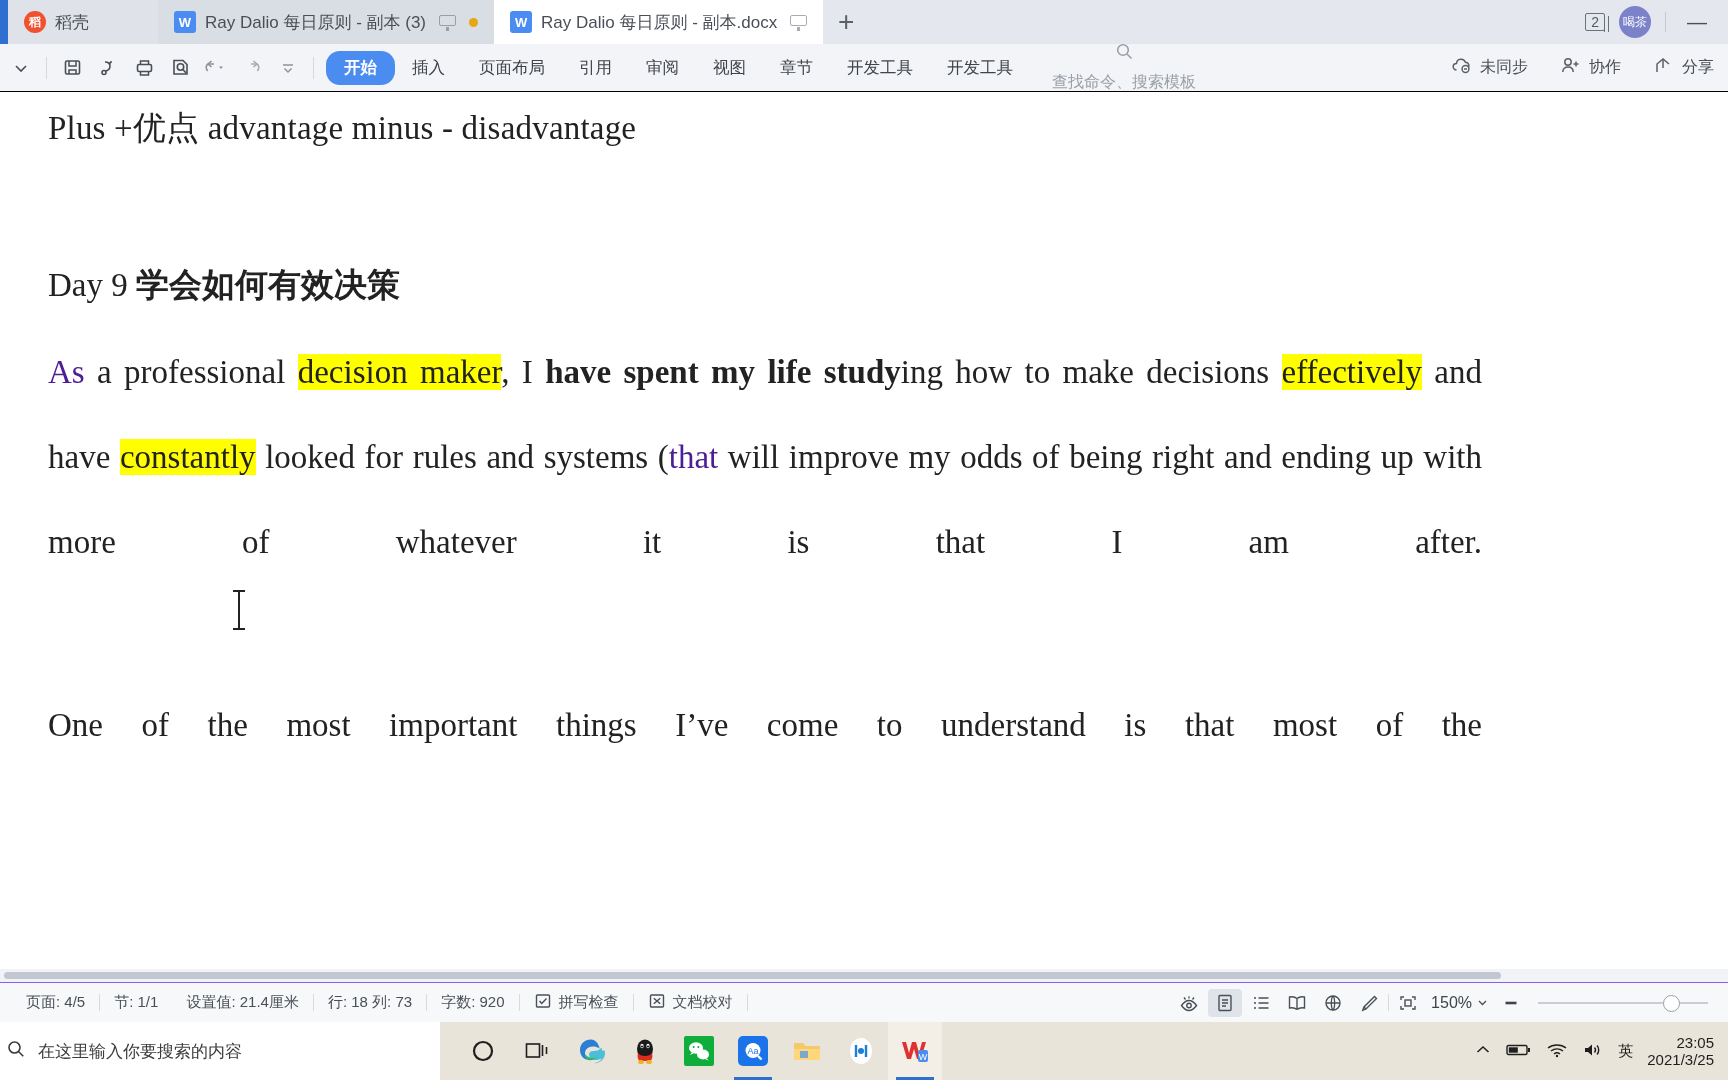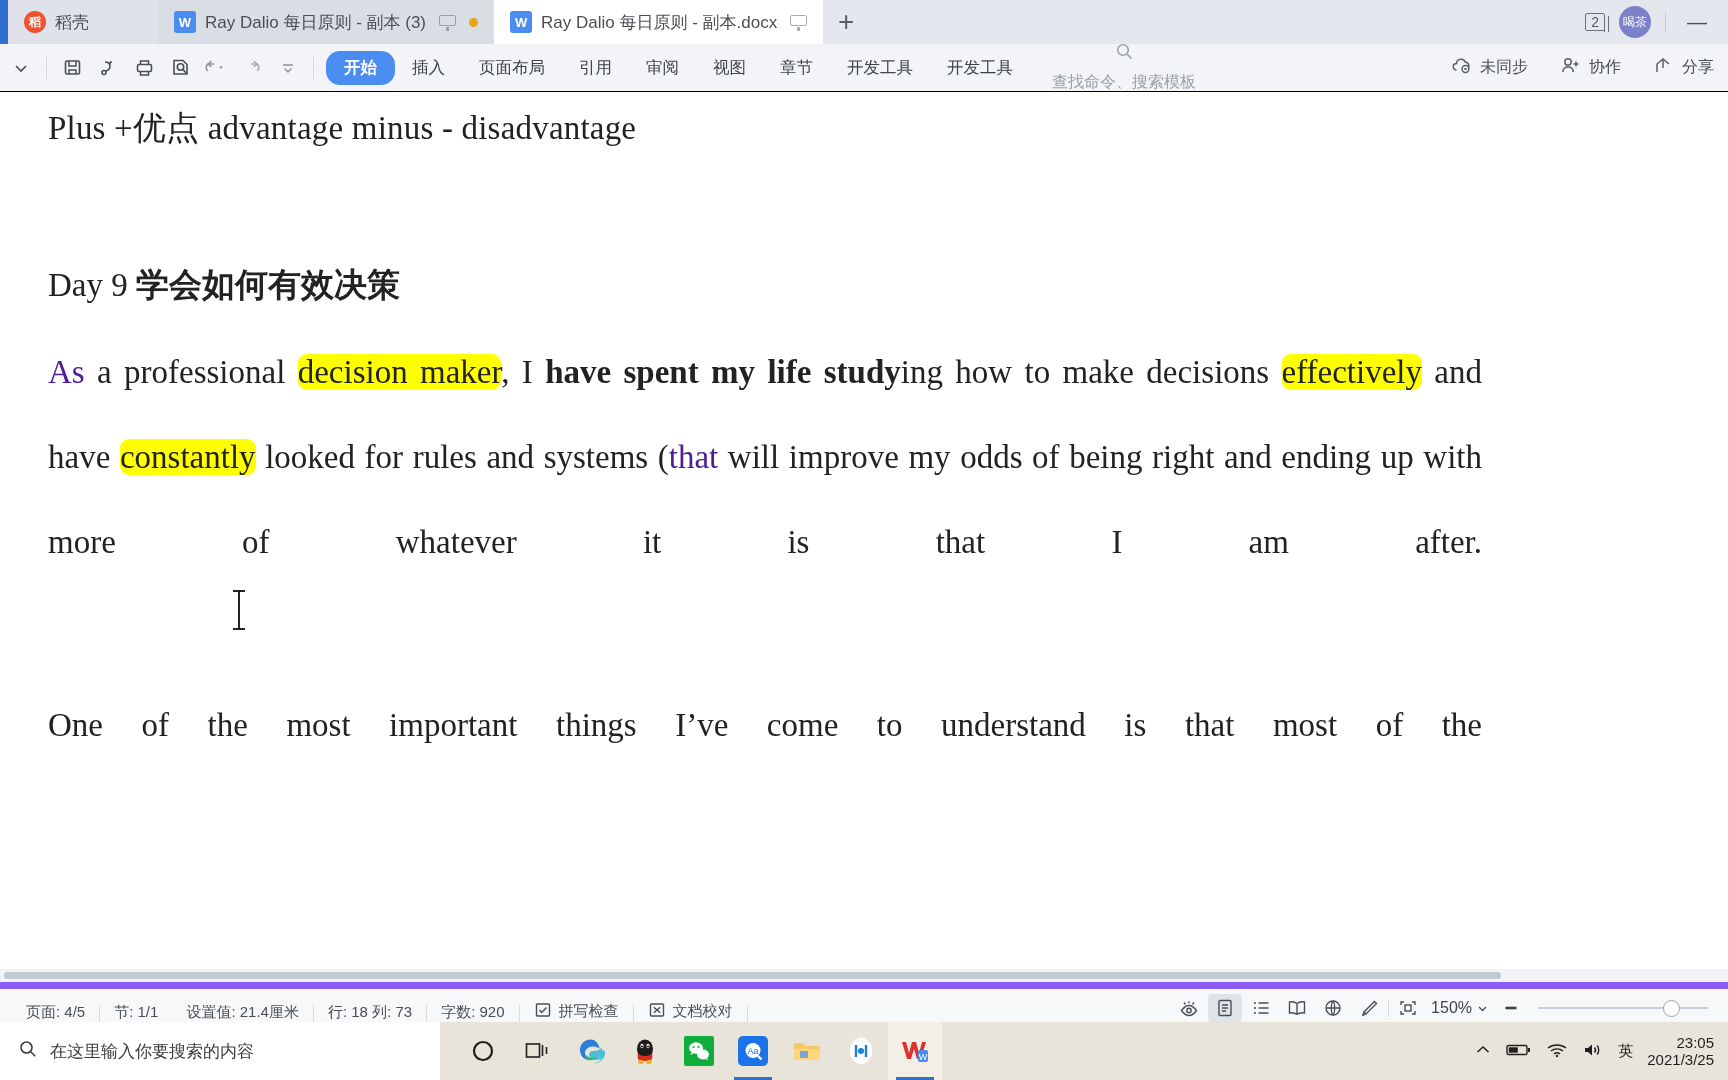--- a/index.html
+++ b/index.html
@@ -103,21 +103,21 @@
   .line1 { font-size: 33px; padding-top: 14px; letter-spacing: .2px; }
   .heading {
     font-size: 33px; margin-top: 112px;
   }
   .heading b { font-weight: bold; }
   .para {
     font-size: 33px; text-align: justify; text-align-last: justify;
     line-height: 85px; margin-top: 22px; width: 1434px;
   }
   .para2 { margin-top: 98px; text-align-last: justify; }
-  .hl { background: #ffff00; border-radius: 9px; }
+  .hl { background: #ffff00; }
   .red { color: #4c1d95; }
   .bold { font-weight: bold; }
   .cursor {
     position: absolute; left: 238px; top: 498px; width: 2px; height: 40px; background: #222;
   }
   .cursor:before, .cursor:after {
     content: ""; position: absolute; left: -5px; width: 12px; height: 2px; background: #222;
   }
   .cursor:before { top: 0; }
   .cursor:after { bottom: 0; }
@@ -126,22 +126,22 @@
   .hscroll {
     position: absolute; left: 0; right: 0; bottom: 0; height: 13px; background: #f1f3f6;
   }
   .hscroll i {
     position: absolute; left: 4px; top: 3px; height: 7px; width: 1497px;
     background: #c2c8d2; border-radius: 4px; display: block;
   }
 
   
   .status {
-    height: 40px; background: #f7f8fa; border-top: 7px solid #8b5cf6;
-    display: flex; align-items: flex-end; font-size: 15px; color: #4a4f57; flex: none;
+    height: 40px; background: #f7f8fa; border-top: 1px solid #8b5cf6;
+    display: flex; align-items: center; font-size: 15px; color: #4a4f57; flex: none;
     padding: 0 12px; gap: 0px;
   }
   .sitem { padding: 0 14px; white-space: nowrap; display: flex; align-items: center; gap: 7px; }
   .ssep { width: 1px; height: 17px; background: #d7dbe1; }
   .status-right { margin-left: auto; display: flex; align-items: center; gap: 2px; }
   .vbtn {
     width: 34px; height: 28px; display: flex; align-items: center; justify-content: center;
     color: #4a4f57; border-radius: 4px;
   }
   .vbtn.active { background: #dfe3ea; }
@@ -153,21 +153,21 @@
     border: 1.6px solid #9aa1ab; border-radius: 50%; background: #fff;
   }
 
   
   .taskbar {
     height: 58px; background: #e9e4d9; display: flex; align-items: center; flex: none;
     position: relative;
   }
   .tb-search {
     width: 440px; height: 58px; background: #fff; display: flex; align-items: center;
-    gap: 12px; padding: 0 18px; font-size: 17px; color: #3c3c3c;
+    gap: 12px; padding: 0 6px; font-size: 17px; color: #3c3c3c;
   }
   .tb-icons { display: flex; align-items: center; gap: 0px; margin-left: 16px; }
   .tb-app {
     width: 54px; height: 58px; display: flex; align-items: center; justify-content: center;
     position: relative;
   }
   .tb-app.run:after {
     content: ""; position: absolute; bottom: 0; left: 8px; right: 8px; height: 3px; background: #2f6fd0;
   }
   .tb-app.act { background: #f3efe6; }

